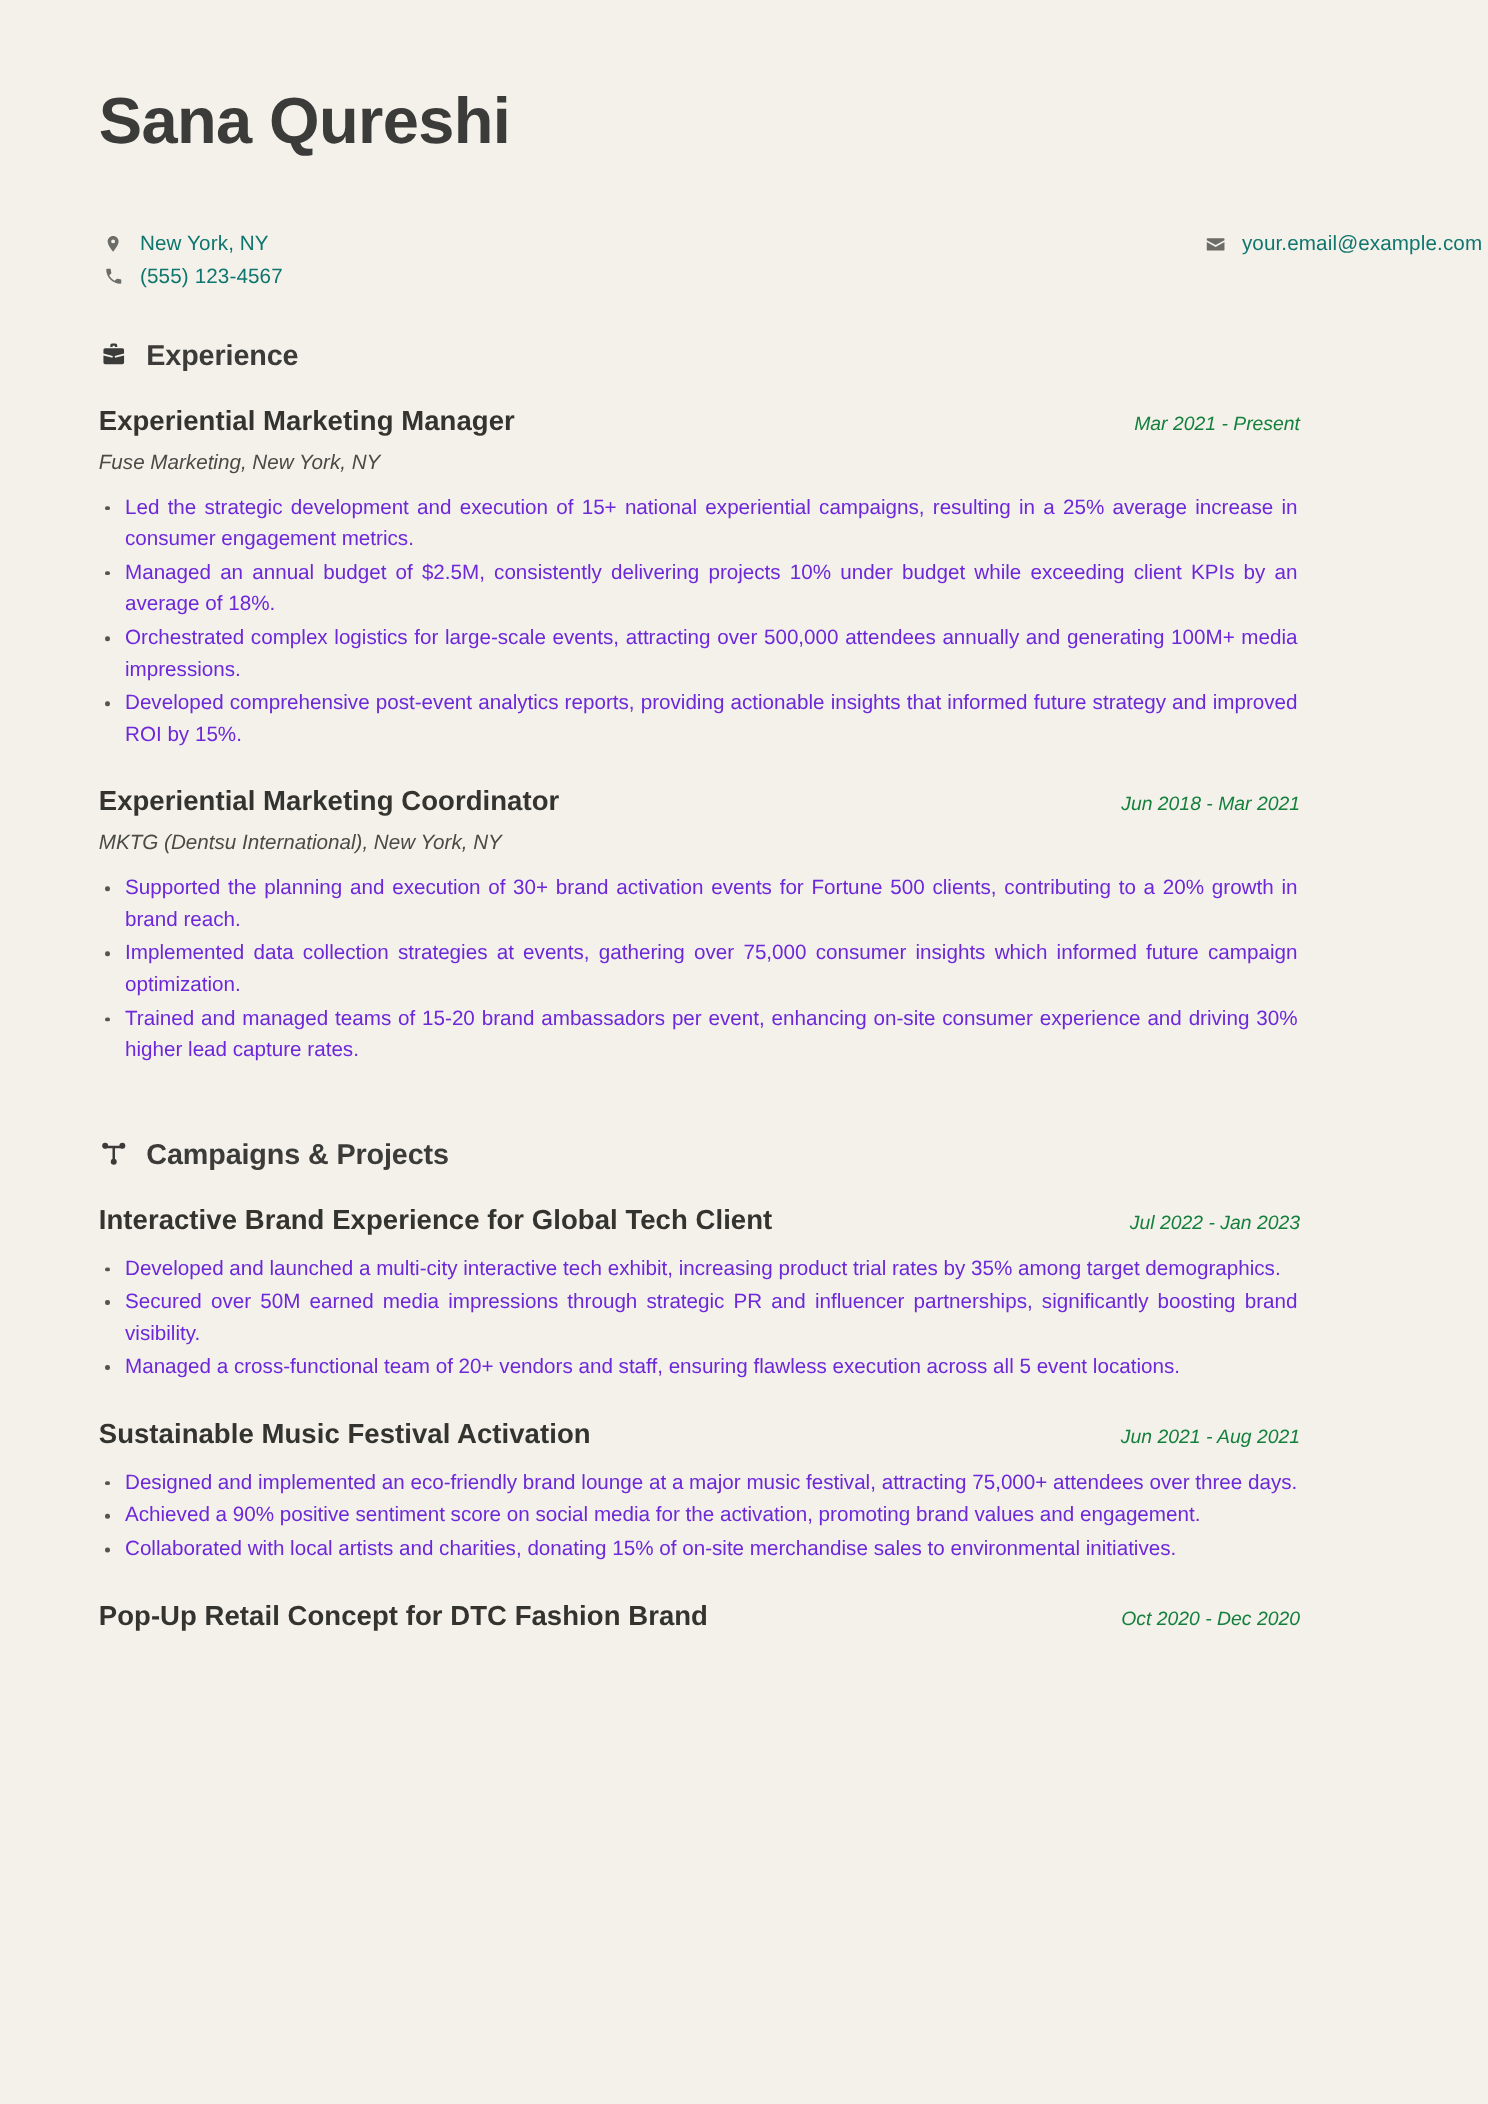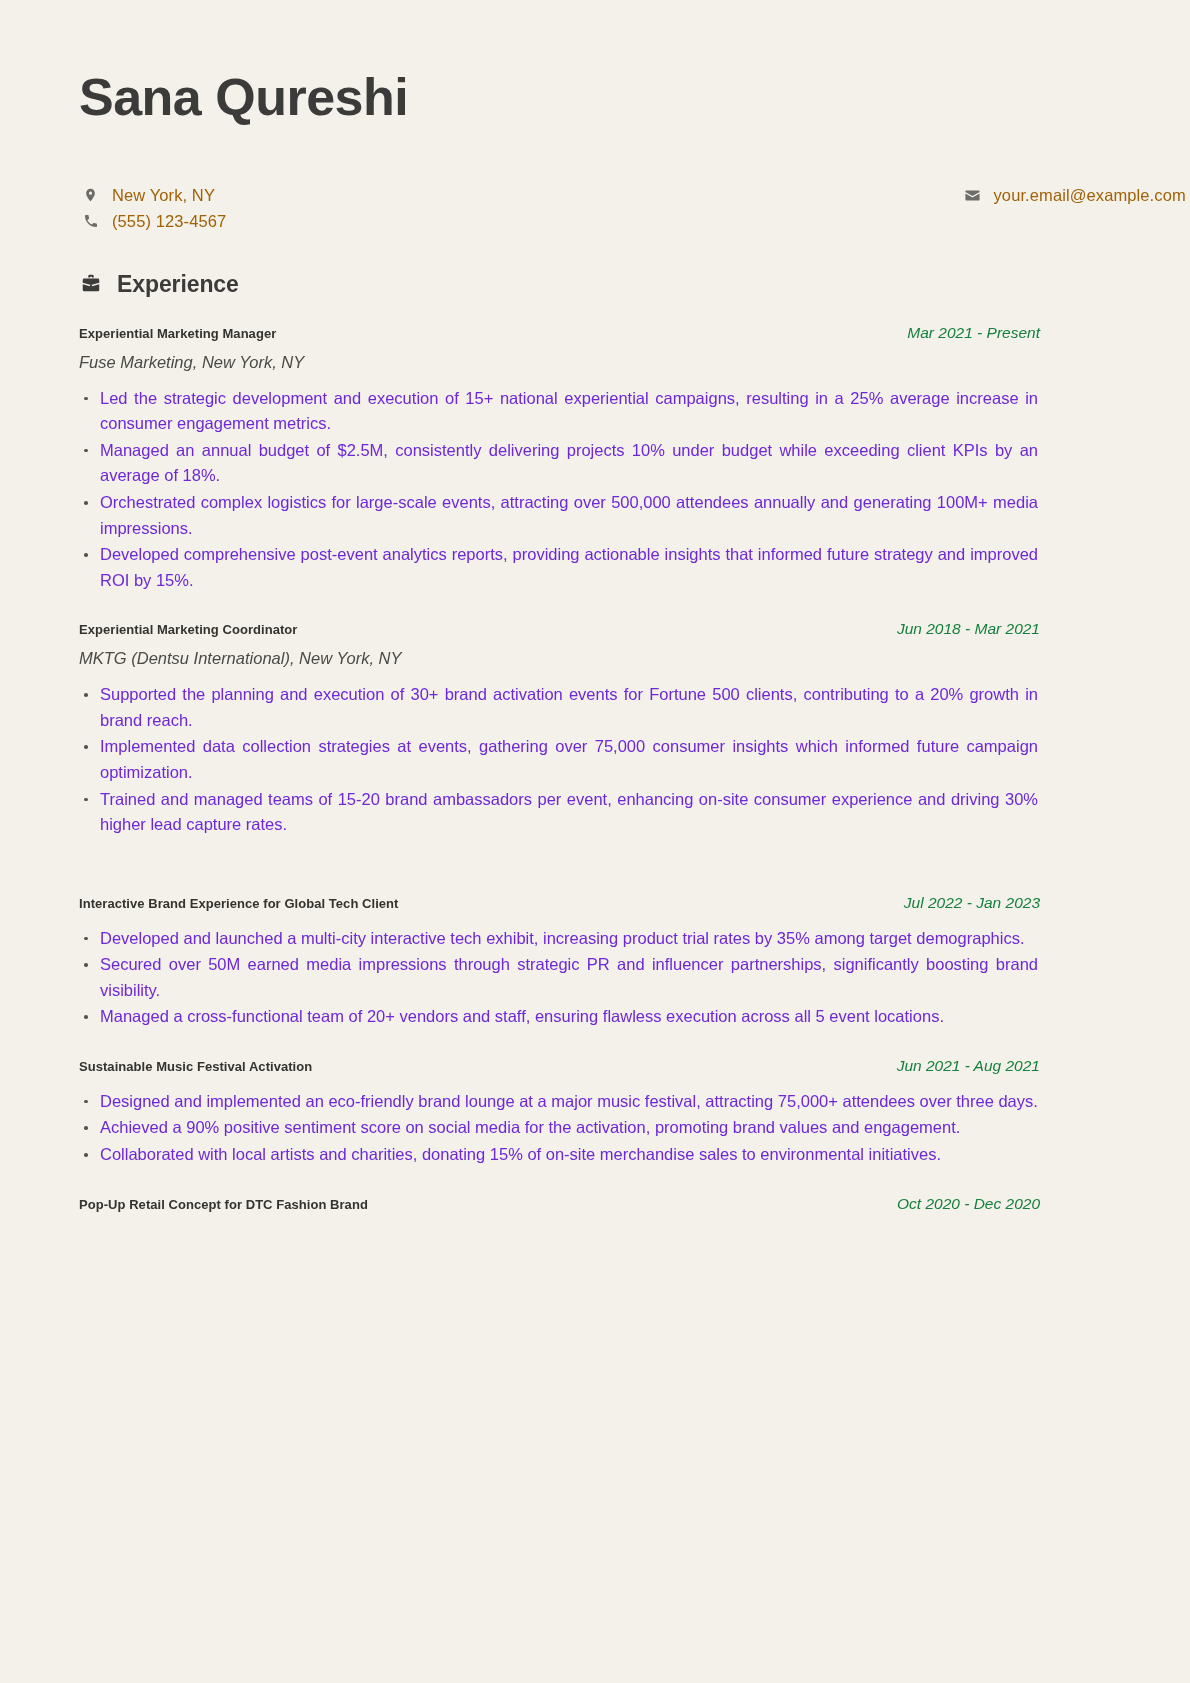--- a/index.html
+++ b/index.html
@@ -36,21 +36,21 @@
     flex-wrap: wrap;
     width: 100%;
     row-gap: 7px;
   }
   .contact-item {
     width: 50%;
     display: flex;
     align-items: center;
     gap: 13px;
     font-size: 16.5px;
-    color: #a16207;
+    color: #0f766e;
     letter-spacing: 0.1px;
     box-sizing: border-box;
   }
   .contact-item.left { padding-left: 3px; }
   .contact-item.right { padding-left: 404px; }
   .contact-icon {
     width: 17px;
     height: 18px;
     display: inline-flex;
     align-items: center;
@@ -87,21 +87,21 @@
   }
 
   .entry { margin-bottom: 8px; }
   .entry-head {
     display: flex;
     justify-content: space-between;
     align-items: baseline;
     gap: 20px;
   }
   .entry-title {
-    font-size: 13px;
+    font-size: 22px;
     font-weight: 700;
     color: #33332f;
     letter-spacing: 0.05px;
   }
   .entry-date {
     font-size: 15.5px;
     font-style: italic;
     color: #15803d;
     white-space: nowrap;
   }
@@ -207,20 +207,32 @@
       <div class="entry-sub">MKTG (Dentsu International), New York, NY</div>
       <ul class="bullets">
         <li>Supported the planning and execution of 30+ brand activation events for Fortune 500 clients, contributing to a 20% growth in brand reach.</li>
         <li>Implemented data collection strategies at events, gathering over 75,000 consumer insights which informed future campaign optimization.</li>
         <li>Trained and managed teams of 15-20 brand ambassadors per event, enhancing on-site consumer experience and driving 30% higher lead capture rates.</li>
       </ul>
     </div>
   </div>
 
   <div class="section campaigns">
+    <div class="section-head">
+      <span class="section-icon">
+        <svg width="22" height="22" viewBox="0 0 24 24" fill="currentColor">
+          <circle cx="4.5" cy="5" r="2.6"></circle>
+          <circle cx="19.5" cy="5" r="2.6"></circle>
+          <circle cx="12" cy="19" r="2.6"></circle>
+          <path d="M3.6 5h16.8v2.2H3.6z"></path>
+          <path d="M10.9 6h2.2v12h-2.2z"></path>
+        </svg>
+      </span>
+      <span class="section-title">Campaigns &amp; Projects</span>
+    </div>
 
     <div class="entry">
       <div class="entry-head">
         <span class="entry-title">Interactive Brand Experience for Global Tech Client</span>
         <span class="entry-date">Jul 2022 - Jan 2023</span>
       </div>
       <ul class="bullets">
         <li>Developed and launched a multi-city interactive tech exhibit, increasing product trial rates by 35% among target demographics.</li>
         <li>Secured over 50M earned media impressions through strategic PR and influencer partnerships, significantly boosting brand visibility.</li>
         <li>Managed a cross-functional team of 20+ vendors and staff, ensuring flawless execution across all 5 event locations.</li>

